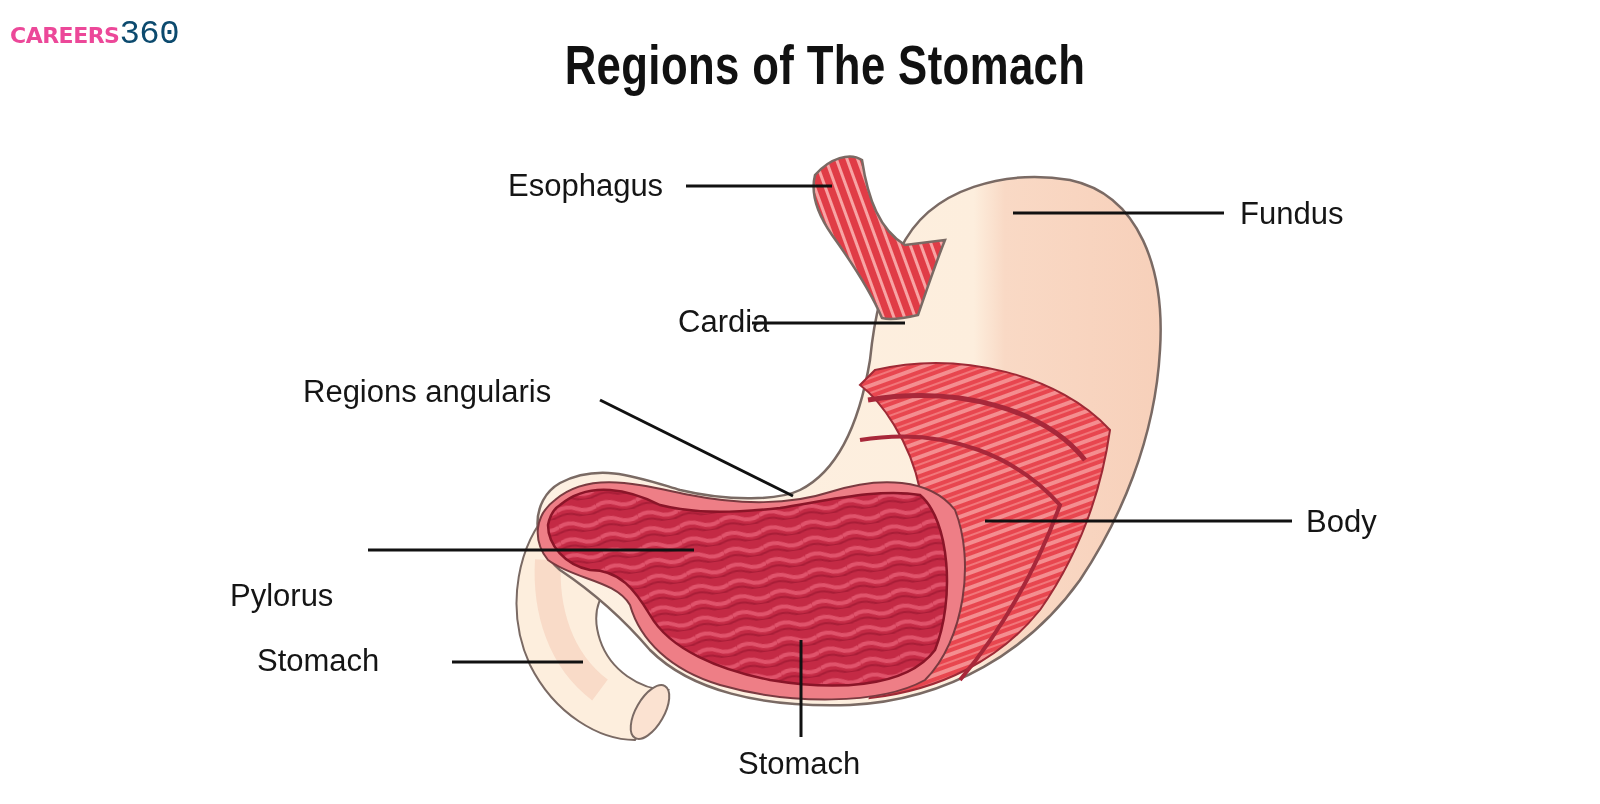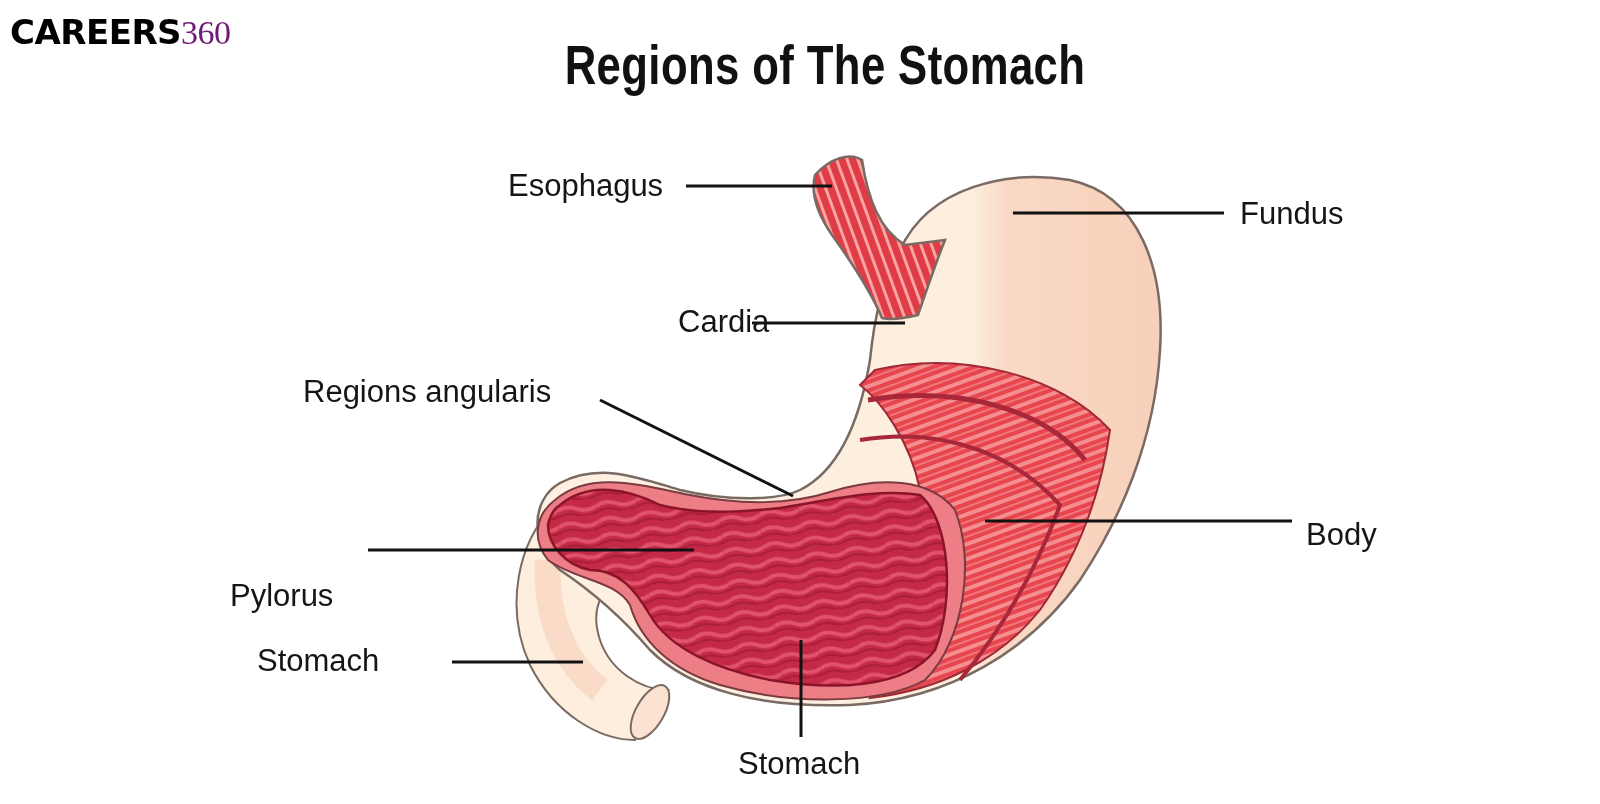--- a/index.html
+++ b/index.html
@@ -1,19 +1,19 @@
 <!DOCTYPE html>
 <html><head>
 <meta charset="utf-8">
 <style>
   html, body { margin: 0; padding: 0; background: #ffffff; }
   body { width: 1600px; height: 804px; position: relative; overflow: hidden; font-family: "Liberation Sans", sans-serif; }
   .logo { position: absolute; left: 10px; top: 12px; font-size: 34px; letter-spacing: -0.5px; white-space: nowrap; }
-  .logo .brand { color: #000000; font-weight: 900; font-family: "DejaVu Sans", sans-serif; font-size: 34px; letter-spacing: -0.5px; }
-  .logo .num { color: #701a75; font-weight: 300; font-family: Liberation Serif, serif; font-size: 34px; }
+  .logo .brand { color: #ec4899; font-weight: 900; font-family: "DejaVu Sans", sans-serif; font-size: 22px; letter-spacing: -0.5px; }
+  .logo .num { color: #0c4a6e; font-weight: 300; font-family: Liberation Mono, monospace; font-size: 34px; }
   .title { position: absolute; left: 0; width: 1650px; top: 32px; text-align: center; font-family: "Liberation Sans", sans-serif; font-weight: 700; font-size: 56px; color: #111; transform: scaleX(0.78); transform-origin: 825px 0; letter-spacing: 0.5px; }
   .diagram { position: absolute; left: 0; top: 0; width: 1600px; height: 804px; }
   .lbl { position: absolute; font-family: "Liberation Sans", sans-serif; font-size: 31px; color: #151515; white-space: nowrap; font-weight: 500; }
 </style>
 </head>
 <body>
 
 <div class="logo">
   <span class="brand">CAREERS</span><span class="num">360</span>
 </div>
@@ -69,16 +69,16 @@
     <line x1="368" y1="550" x2="694" y2="550"></line>
     <line x1="452" y1="662" x2="583" y2="662"></line>
     <line x1="801" y1="640" x2="801" y2="737"></line>
   </g>
 </svg>
 
 <div class="lbl" style="left:508px; top:168px;">Esophagus</div>
 <div class="lbl" style="left:1240px; top:196px;">Fundus</div>
 <div class="lbl" style="left:630px; top:304px;margin-left:48px;">Cardia</div>
 <div class="lbl" style="left:303px; top:374px;">Regions angularis</div>
-<div class="lbl" style="left:1306px; top:504px;margin-top:13px;">Body</div>
+<div class="lbl" style="left:1306px; top:504px;">Body</div>
 <div class="lbl" style="left:230px; top:531px;margin-top:47px;">Pylorus</div>
 <div class="lbl" style="left:257px; top:643px;">Stomach</div>
 <div class="lbl" style="left:738px; top:746px;">Stomach</div>
 
 </body></html>

